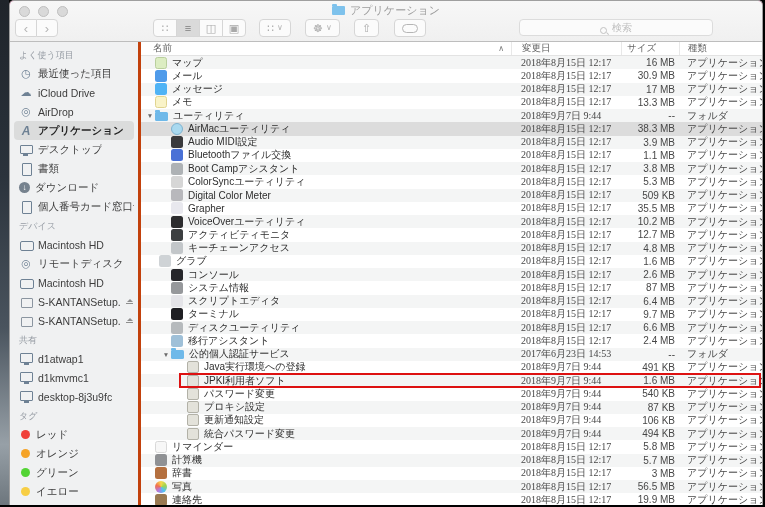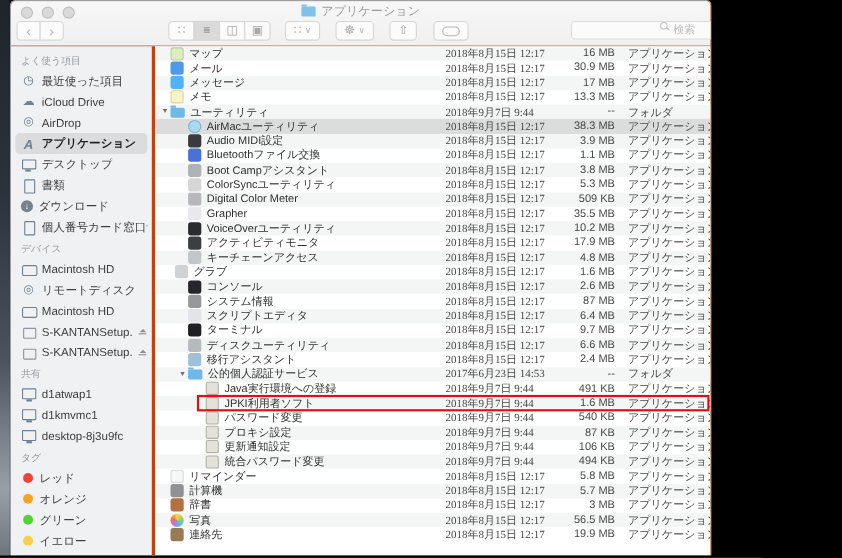--- a/index.html
+++ b/index.html
@@ -1,21 +1,21 @@
 <!DOCTYPE html>
 <html><head>
 <meta charset="utf-8">
 <style>
   * { margin:0; padding:0; box-sizing:border-box; }
   html,body { background:#222; }
   body { font-family:"Liberation Sans","DejaVu Sans",sans-serif; }
   .screen { position:relative; width:765px; height:507px; background:#000; overflow:hidden; }
   .desktop-strip { position:absolute; left:0; top:0; width:9px; height:505px;
     background:linear-gradient(180deg,#1f242a 0%,#2b333c 35%,#4a545e 65%,#97a0a7 88%,#6d767d 100%); }
-  .window { position:absolute; left:9px; top:0; width:638px; height:505px; background:#c2410c;
+  .window { position:absolute; left:9px; top:0; width:754px; height:505px; background:#ec4899;
     border-radius:5px 5px 0 0; overflow:hidden; border:1px solid #9f9f9f; border-bottom:none; }
 
   
   .chrome { position:relative; height:41px; background:linear-gradient(#f7f7f7,#f0f0f0); border-bottom:1px solid #bdbdbd; }
   .traffic { position:absolute; left:9px; top:5px; display:flex; gap:8px; }
   .light { width:11px; height:11px; border-radius:50%; background:#d9d9d9; border:1px solid #bfbfbf; }
   .wtitle { position:absolute; top:2px; left:0; right:0; text-align:center; font-size:11px; color:#9c9c9c;
     display:flex; justify-content:center; align-items:center; gap:5px; }
   .mini-folder { display:inline-block; width:13px; height:9px; background:#7ec2ec; border-radius:1px; position:relative; }
   .mini-folder::before { content:""; position:absolute; top:-2px; left:0; width:5px; height:2px; background:#7ec2ec; border-radius:1px 1px 0 0; }
@@ -29,21 +29,21 @@
     display:flex; align-items:center; justify-content:center; font-size:11px; line-height:1; }
   .seg { width:24px; }
   .seg:first-child { border-radius:4px 0 0 4px; }
   .seg:last-child  { border-radius:0 4px 4px 0; }
   .seg + .seg { margin-left:-1px; }
   .seg.on { background:#dadada; color:#7d7d7d; }
   .tbbtn.single { border-radius:4px; padding:0 7px; gap:3px; }
   .chev { font-size:8px; color:#b3b3b3; }
   .tag-oval { display:inline-block; width:16px; height:9px; border:1.4px solid #b5b5b5; border-radius:5px; }
   .search { position:absolute; left:509px; top:18px; width:194px; height:17px; border:1px solid #dcdcdc; border-radius:4px;
-    background:#fbfbfb; display:flex; align-items:flex-start; justify-content:center; gap:4px; font-size:10px; color:#bdbdbd; }
+    background:#fbfbfb; display:flex; align-items:flex-end; justify-content:center; gap:4px; font-size:10px; color:#bdbdbd; }
   .mag { position:relative; width:8px; height:8px; }
   .mag::before { content:""; position:absolute; left:0; top:0; width:5px; height:5px; border:1.3px solid #c2c2c2; border-radius:50%; }
   .mag::after { content:""; position:absolute; left:5.5px; top:5.5px; width:3px; height:1.3px; background:#c2c2c2; transform:rotate(45deg); }
 
   
   .main { display:flex; height:463px; }
   .sidebar { width:131px; background:#f0f1f2; border-right:3px solid #c2410c; padding-top:3px; overflow:hidden; }
   .sb-title { font-size:9px; color:#959ba3; padding:4px 0 2px 9px; }
   .sb-item { display:flex; align-items:center; gap:5px; height:19px; padding:0 4px 0 9px; font-size:10.5px; color:#3d3d3d; }
   .sb-item.selected { background:#dbdcdc; border-radius:4px; margin:0 4px; padding-left:5px; font-weight:bold; color:#1f1f1f; }
@@ -255,20 +255,35 @@
           <div class="sb-item">
             <span class="tag-dot" style="background: rgb(247, 206, 69);"></span>
             <span class="sb-label">イエロー</span>
           </div>
           <div class="sb-item">
             <span class="sb-label">ブルー</span>
           </div>
         </aside>
 
       <div class="content">
+        <div class="colhdr">
+          <div class="ch ch-name">
+            <span>名前</span>
+            <span class="sort">∧</span>
+          </div>
+          <div class="ch ch-date">
+              <span>変更日</span>
+            </div>
+          <div class="ch ch-size">
+              <span>サイズ</span>
+            </div>
+          <div class="ch ch-kind">
+              <span>種類</span>
+            </div>
+        </div>
         <div class="rows">
             <div class="frow stripe">
               <div class="cell-name" style="padding-left: 4px;">
                 <span class="disclosure"></span>
                 <span class="ficon fi-map" style="background: rgb(220, 237, 194);"></span>
                 <span class="fname">マップ</span>
               </div>
               <div class="cell-date">2018年8月15日 12:17</div>
               <div class="cell-size">16 MB</div>
               <div class="cell-kind">アプリケーション</div>
@@ -393,21 +408,21 @@
               <div class="cell-size">10.2 MB</div>
               <div class="cell-kind">アプリケーション</div>
             </div>
             <div class="frow">
               <div class="cell-name" style="padding-left: 20px;">
                 <span class="disclosure"></span>
                 <span class="ficon fi-activity-monitor" style="background: rgb(60, 63, 65);"></span>
                 <span class="fname">アクティビティモニタ</span>
               </div>
               <div class="cell-date">2018年8月15日 12:17</div>
-              <div class="cell-size">17.9 MB</div>
+              <div class="cell-size">12.7 MB</div>
               <div class="cell-kind">アプリケーション</div>
             </div>
             <div class="frow stripe">
               <div class="cell-name" style="padding-left: 20px;">
                 <span class="disclosure"></span>
                 <span class="ficon fi-keychain" style="background: rgb(194, 198, 201);"></span>
                 <span class="fname">キーチェーンアクセス</span>
               </div>
               <div class="cell-date">2018年8月15日 12:17</div>
               <div class="cell-size">4.8 MB</div>

